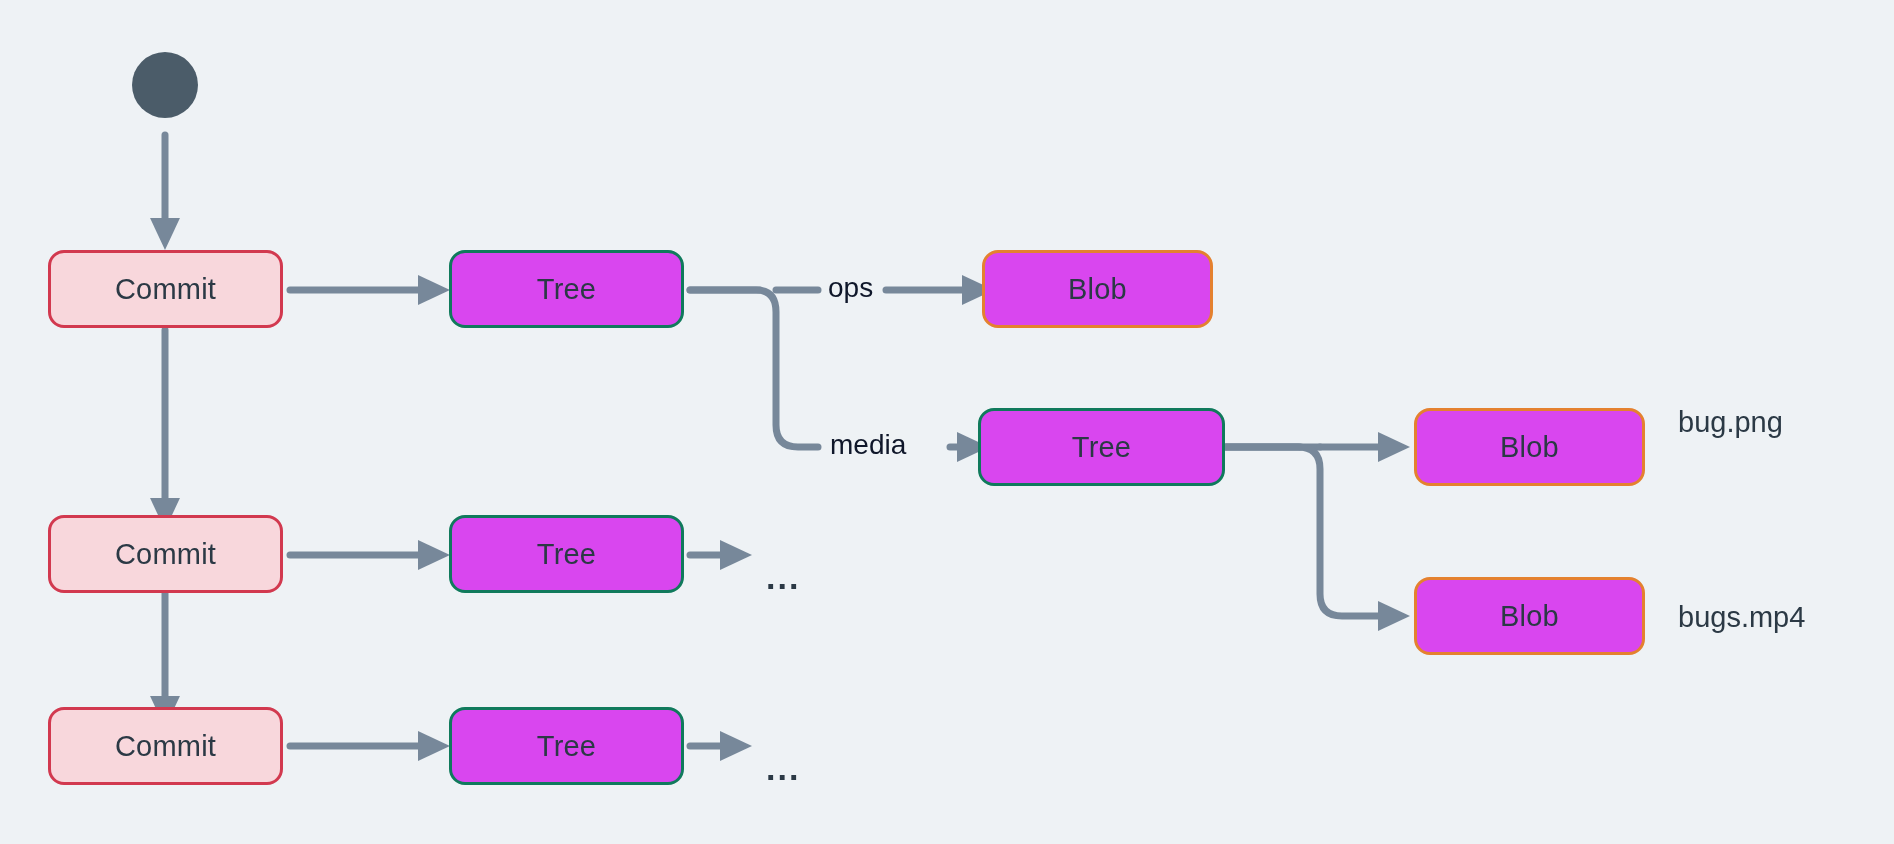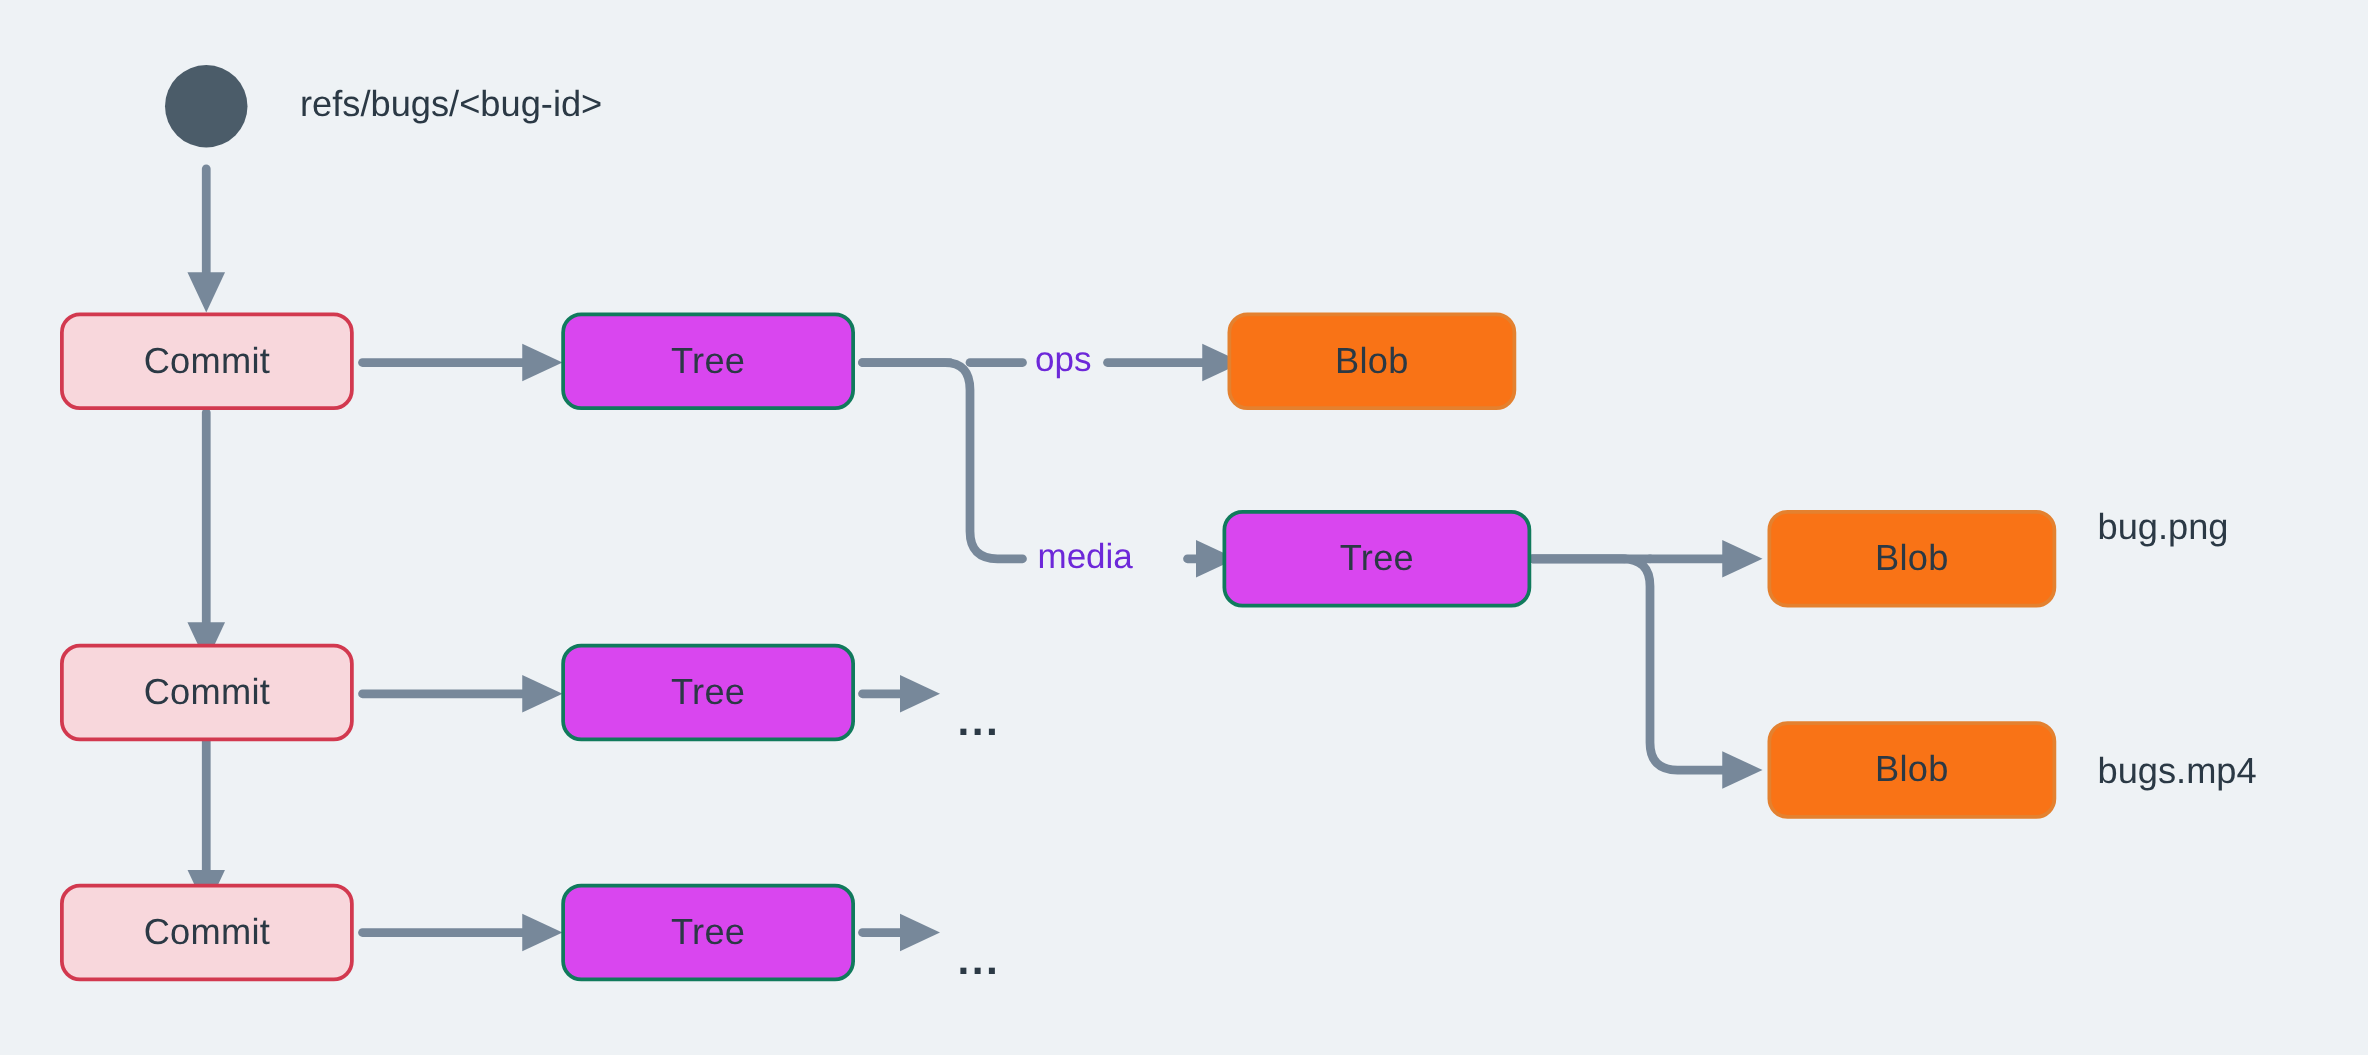--- a/index.html
+++ b/index.html
@@ -42,42 +42,42 @@
   }
   .node-commit {
     background: #f8d7dc;
     border-color: #d2394f;
   }
   .node-tree {
     background: #d946ef;
     border-color: #107a5c;
   }
   .node-blob {
-    background: #f97316;
+    background: #d946ef;
     border-color: #e4812f;
   }
   .ref-dot {
     position: absolute;
     width: 66px;
     height: 66px;
     border-radius: 50%;
     background: #4b5c69;
     z-index: 3;
   }
   .plain-label {
     position: absolute;
     font-size: 29px;
     color: #2b3945;
     white-space: nowrap;
     z-index: 4;
   }
   .edge-label {
     position: absolute;
     font-size: 28px;
-    color: #6d28d9;
+    color: #0f172a;
     background: #eef2f5;
     padding: 0 6px;
     white-space: nowrap;
     z-index: 4;
   }
   .ellipsis {
     position: absolute;
     font-size: 34px;
     font-weight: 700;
     color: #2b3945;
@@ -125,21 +125,20 @@
       <path d="M690,746 L738,746" marker-end="url(#arrow)"></path>
 
       <path d="M1226,447 L1320,447"></path>
       <path d="M1226,447 L1300,447"></path>
       <path d="M1320,447 L1396,447" marker-end="url(#arrow)"></path>
       <path d="M1226,447 L1298,447 Q1320,447 1320,469 L1320,594 Q1320,616 1342,616 L1396,616" marker-end="url(#arrow)"></path>
     </g>
   </svg>
 
   <div class="ref-dot" style="left:132px; top:52px;"></div>
-  <div class="plain-label" style="left:240px; top:68px;">refs/bugs/&lt;bug-id&gt;</div>
 
   <div class="node node-commit" style="left:48px; top:250px; width:235px; height:78px;">
     <span>Commit</span>
   </div>
   <div class="node node-commit" style="left:48px; top:515px; width:235px; height:78px;">
     <span>Commit</span>
   </div>
   <div class="node node-commit" style="left:48px; top:707px; width:235px; height:78px;">
     <span>Commit</span>
   </div>

